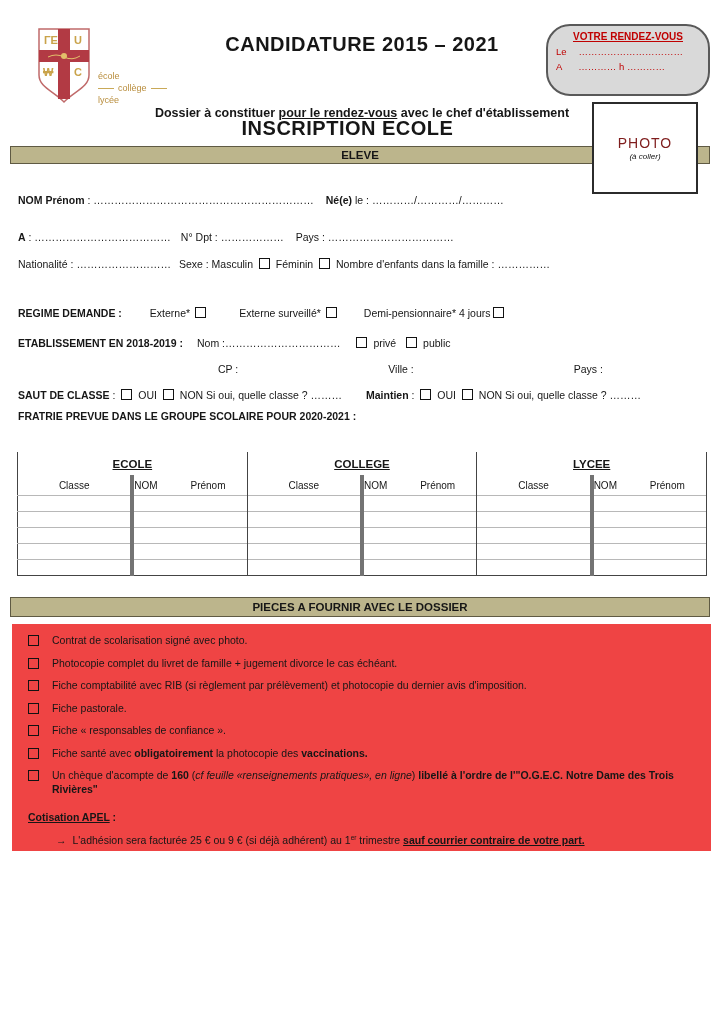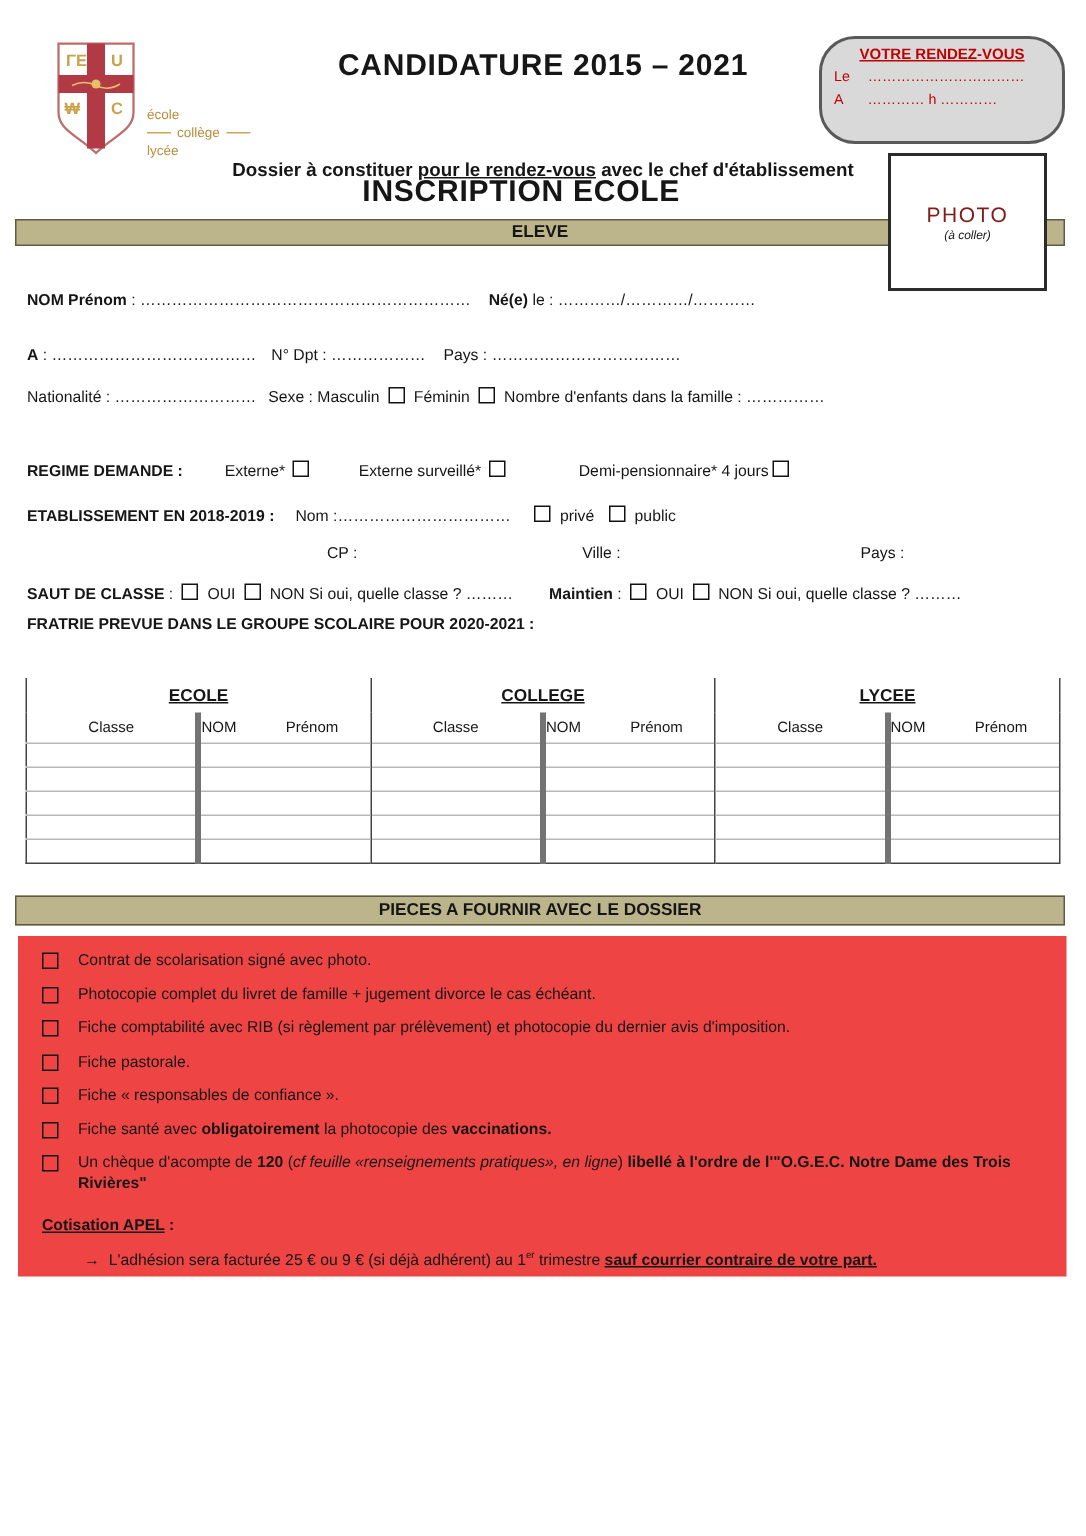--- a/index.html
+++ b/index.html
@@ -98,21 +98,21 @@
   <div class="photo">
     <div class="photo-title">PHOTO</div>
     <div class="photo-note">(à coller)</div>
   </div>
 
   <div class="bar bar-eleve">ELEVE</div>
   <div class="fline l-nom"><span class="b">NOM Prénom</span><span> : </span><span>………………………………………………………</span><span class="b" style="margin-left: 12px;">Né(e)</span><span> le :  …………/…………/…………</span></div>
   <div class="fline l-adr"><span class="b">A</span><span> : </span><span>…………………………………</span><span style="margin-left: 10px;">N° Dpt : </span><span>………………</span><span style="margin-left: 12px;">Pays : </span><span>………………………………</span></div>
   <div class="fline l-nat"><span>Nationalité : </span><span>………………………</span><span style="margin-left: 8px;">Sexe :  Masculin </span><span class="cb"></span><span> Féminin </span><span class="cb"></span><span>  Nombre d'enfants dans la famille : </span><span>……………</span></div>
 
-  <div class="fline l-reg"><span class="b">REGIME DEMANDE :</span><span style="margin-left: 28px;">Externe*</span><span class="cb" style="margin-left: 5px;"></span><span style="margin-left: 30px;">Externe surveillé*</span><span class="cb" style="margin-left: 5px;"></span><span style="margin-left: 46px;">Demi-pensionnaire*  4 jours</span><span class="cb"></span></div>
+  <div class="fline l-reg"><span class="b">REGIME DEMANDE :</span><span style="margin-left: 28px;">Externe*</span><span class="cb" style="margin-left: 5px;"></span><span style="margin-left: 30px;">Externe surveillé*</span><span class="cb" style="margin-left: 5px;"></span><span style="margin-left: 24px;">Demi-pensionnaire*  4 jours</span><span class="cb"></span></div>
   <div class="fline l-etab"><span class="b">ETABLISSEMENT EN 2018-2019 :</span><span style="margin-left: 14px;">Nom :</span><span>……………………………</span><span class="cb" style="margin-left: 16px;"></span><span> privé</span><span class="cb" style="margin-left: 10px;"></span><span> public</span></div>
   <div class="fline l-cp"><span style="margin-left: 200px;">CP :</span><span style="margin-left: 150px;">Ville :</span><span style="margin-left: 160px;">Pays :</span></div>
   <div class="fline l-saut"><span class="b">SAUT DE CLASSE</span><span> : </span><span class="cb"></span><span> OUI   </span><span class="cb"></span><span> NON   Si oui, quelle classe ? ………</span><span class="b" style="margin-left: 24px;">Maintien</span><span> :  </span><span class="cb"></span><span> OUI  </span><span class="cb"></span><span> NON   Si oui, quelle classe ? ………</span></div>
 
   <div class="fline l-frat">FRATRIE PREVUE DANS LE GROUPE SCOLAIRE POUR 2020-2021 :</div>
   <table class="frat">
       <tbody>
         <tr>
           <td class="gt" colspan="2"><span class="gtt">ECOLE</span></td>
           <td class="gt" colspan="2"><span class="gtt">COLLEGE</span></td>
@@ -171,19 +171,19 @@
 
   <div class="bar bar-pieces">PIECES A FOURNIR AVEC LE DOSSIER</div>
   <div class="pink">
     <div>
         <div class="pitem"><span class="cb cb-abs"></span><span><span>Contrat de scolarisation signé avec photo.</span></span></div>
         <div class="pitem"><span class="cb cb-abs"></span><span><span>Photocopie complet du livret de famille + jugement divorce le cas échéant.</span></span></div>
         <div class="pitem"><span class="cb cb-abs"></span><span><span>Fiche comptabilité avec RIB (si règlement par prélèvement) et photocopie du dernier avis d'imposition.</span></span></div>
         <div class="pitem"><span class="cb cb-abs"></span><span><span>Fiche pastorale.</span></span></div>
         <div class="pitem"><span class="cb cb-abs"></span><span><span>Fiche « responsables de confiance ».</span></span></div>
         <div class="pitem"><span class="cb cb-abs"></span><span><span>Fiche santé avec </span><span class="b">obligatoirement</span><span> la photocopie des </span><span class="b">vaccinations.</span></span></div>
-        <div class="pitem"><span class="cb cb-abs"></span><span><span>Un chèque d'acompte de </span><span class="b">120</span><span> (</span><span class="i">cf feuille «renseignements pratiques», en ligne</span><span>) </span><span class="b">libellé à l'ordre de l'"O.G.E.C. Notre Dame des Trois Rivières"</span></span></div>
+        <div class="pitem"><span class="cb cb-abs"></span><span><span>Un chèque d'acompte de </span><span class="b">160</span><span> (</span><span class="i">cf feuille «renseignements pratiques», en ligne</span><span>) </span><span class="b">libellé à l'ordre de l'"O.G.E.C. Notre Dame des Trois Rivières"</span></span></div>
       </div>
     <div class="apel-title"><span class="b u">Cotisation APEL</span><span class="b"> :</span></div>
     <div class="apel-item"><span class="arrow">→</span><span><span>L'adhésion sera facturée 25 € ou 9 € (si déjà adhérent) au 1</span><span class="sup">er</span><span> trimestre </span><span class="b u">sauf courrier contraire de votre part.</span></span></div>
   </div>
 
 </div>
 
 </body></html>

